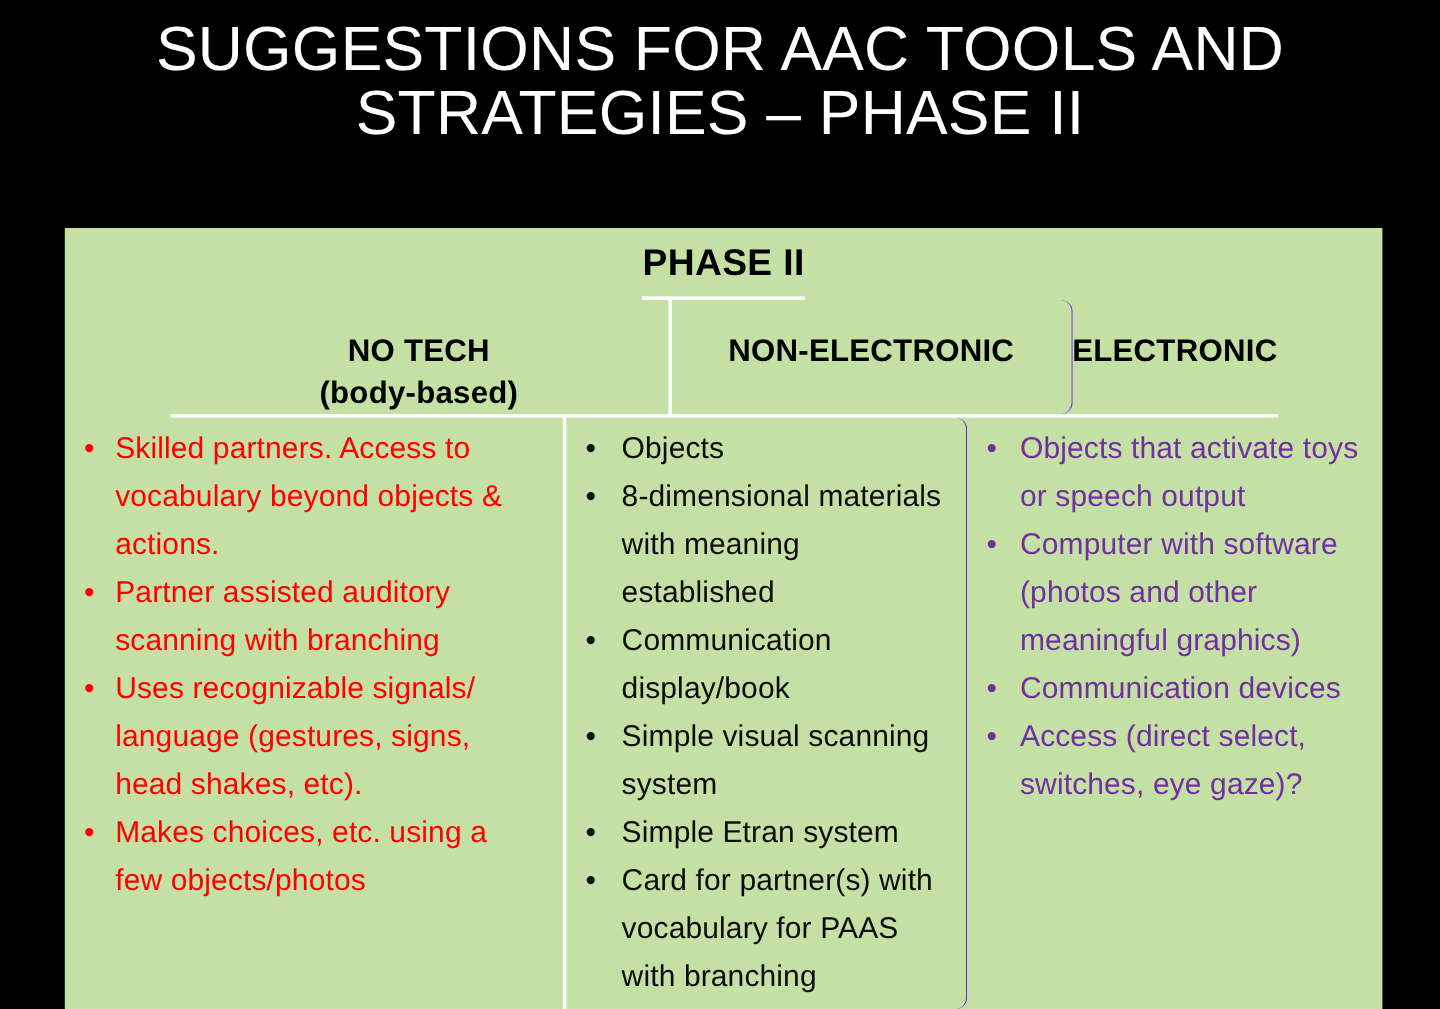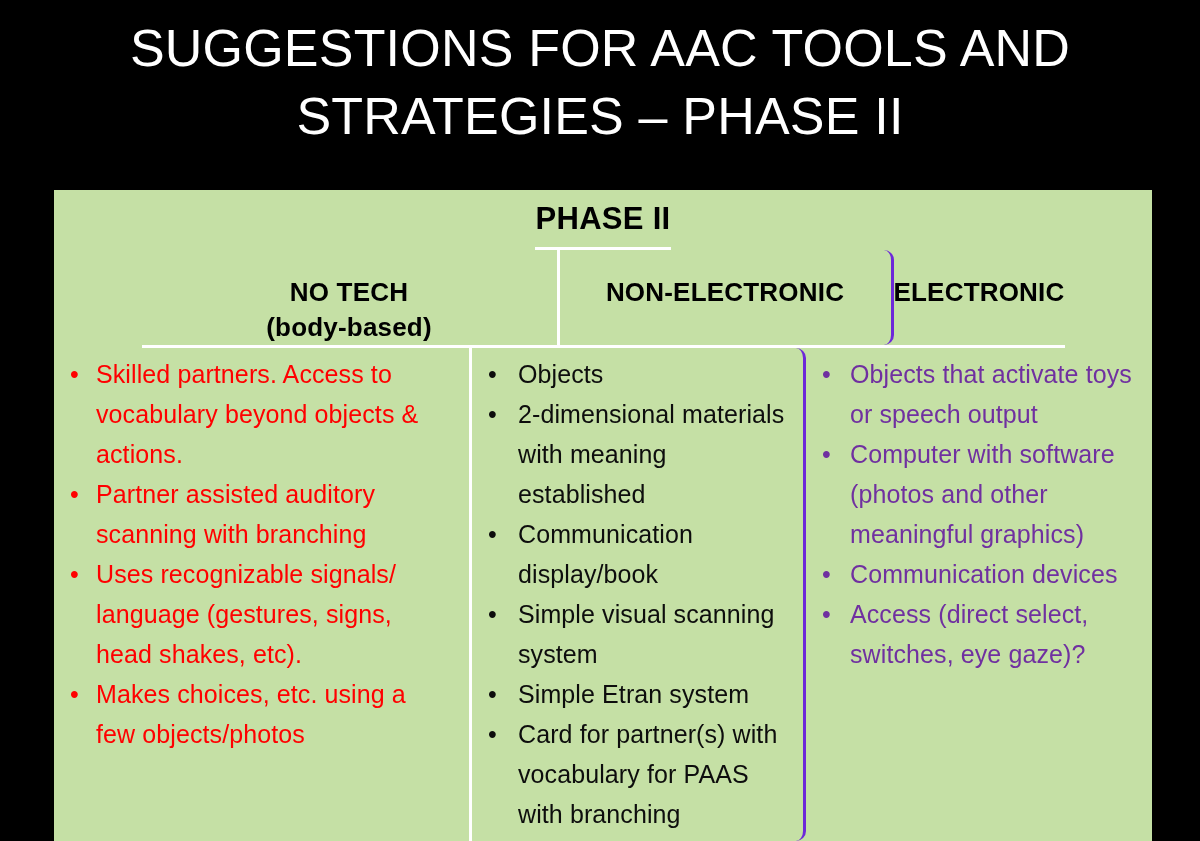--- a/index.html
+++ b/index.html
@@ -27,21 +27,21 @@
   .slide-title {
     position: absolute;
     left: 0;
     top: 14px;
     width: 1200px;
     text-align: center;
     color: #FFFFFF;
     font-family: "Liberation Sans", sans-serif;
     font-size: 52px;
     font-weight: 400;
-    line-height: 68px;
+    line-height: 54px;
     letter-spacing: 0.2px;
     white-space: pre-line;
   }
 
   
   .aac-table {
     position: absolute;
     left: 54px;
     top: 190px;
     width: 1098px;
@@ -96,21 +96,21 @@
     min-height: 0;
   }
   .body-cell {
     box-sizing: border-box;
     padding: 6px 18px 0 4px;
     overflow: hidden;
   }
 
   
   .c1 { flex: 0 0 418px; border-right: 3px solid #FFFFFF; }
-  .c2 { flex: 0 0 334px; border-right: 3px solid #6d28d9; border-radius: 10px; }
+  .c2 { flex: 0 0 334px; border-right: 1px solid #6d28d9; border-radius: 10px; }
   .c3 { flex: 1 1 auto; }
 
   ul.bullets {
     list-style: none;
     margin: 0;
     padding: 0;
   }
   ul.bullets > li {
     position: relative;
     padding-left: 40px;
@@ -173,21 +173,21 @@
           <li>Skilled partners. Access to vocabulary beyond objects &amp; actions.</li>
           <li>Partner assisted auditory scanning with branching</li>
           <li>Uses recognizable signals/ language (gestures, signs, head shakes, etc).</li>
           <li>Makes choices, etc. using a few objects/photos</li>
         </ul>
       </div>
 
       <div class="body-cell c2 col-black">
         <ul class="bullets">
           <li>Objects</li>
-          <li>2-dimensional materials with meaning established</li>
+          <li>8-dimensional materials with meaning established</li>
           <li>Communication display/book</li>
           <li>Simple visual scanning system</li>
           <li>Simple Etran system</li>
           <li>Card for partner(s) with vocabulary for PAAS with branching</li>
         </ul>
       </div>
 
       <div class="body-cell c3 col-purple">
         <ul class="bullets">
           <li>Objects that activate toys or speech output</li>

